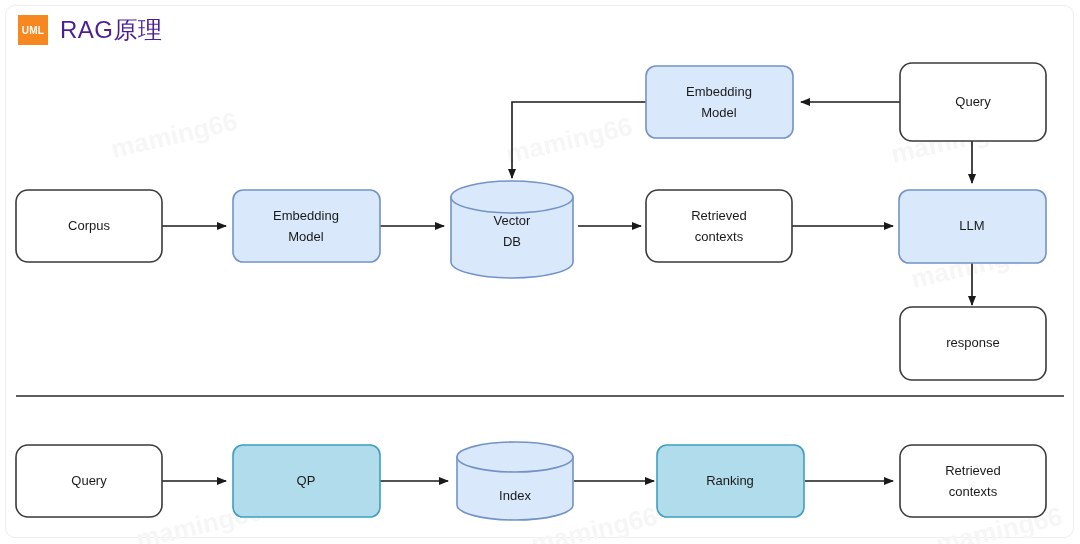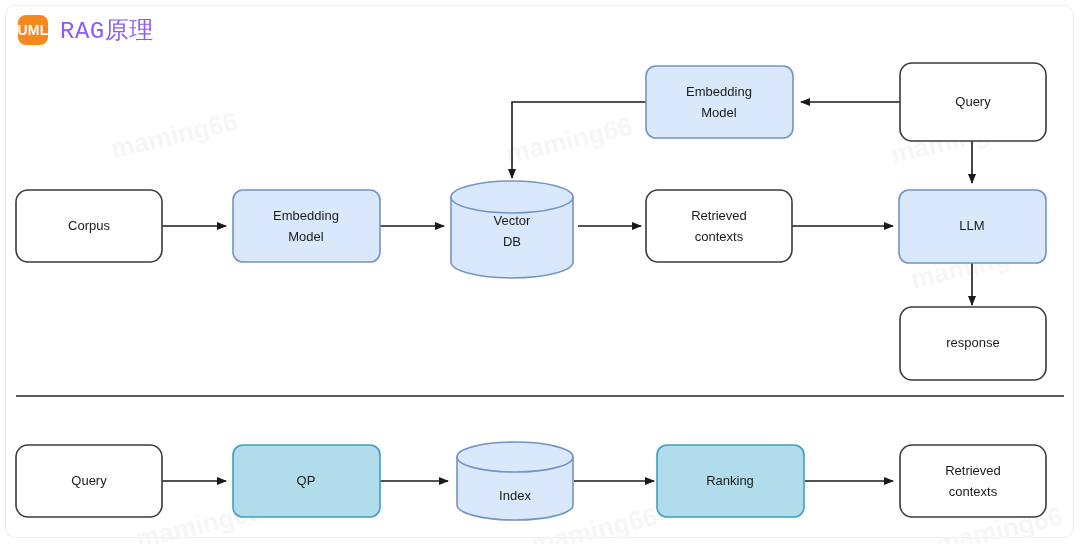--- a/index.html
+++ b/index.html
@@ -35,38 +35,37 @@
     left: 18px;
     top: 14px;
     display: flex;
     align-items: center;
     gap: 12px;
     z-index: 6;
   }
   .uml-badge {
     width: 30px;
     height: 30px;
-    border-radius: 8px;
+    border-radius: 0;
     background: #f7871f;
     color: #ffffff;
-    font-size: 14px;
+    font-size: 10px;
     font-weight: bold;
     letter-spacing: 0.2px;
     display: flex;
     align-items: center;
     justify-content: center;
     font-family: "Liberation Sans", sans-serif;
   }
   .page-title {
     font-size: 24px;
-    color: #8b5cf6;
+    color: #4c1d95;
     font-weight: normal;
     letter-spacing: 0.5px;
     white-space: nowrap;
-    font-family: Liberation Mono, monospace;
   }
 
   
   .wm-layer {
     position: absolute;
     left: 0; top: 0;
     width: 1080px;
     height: 544px;
     pointer-events: none;
     z-index: 1;

